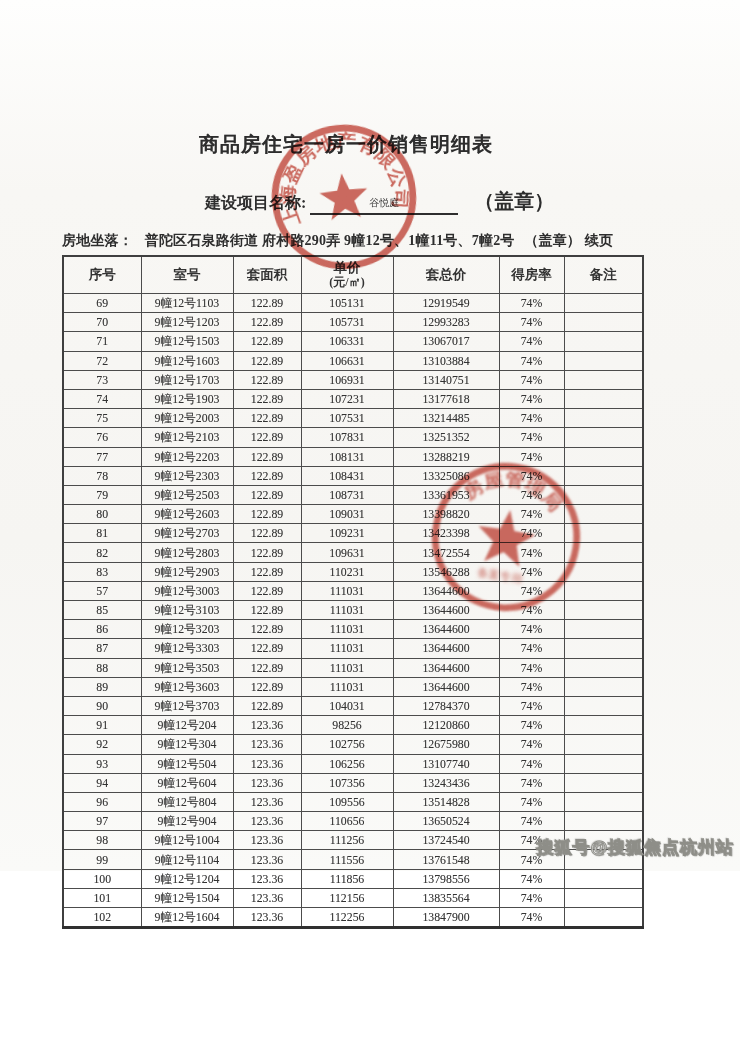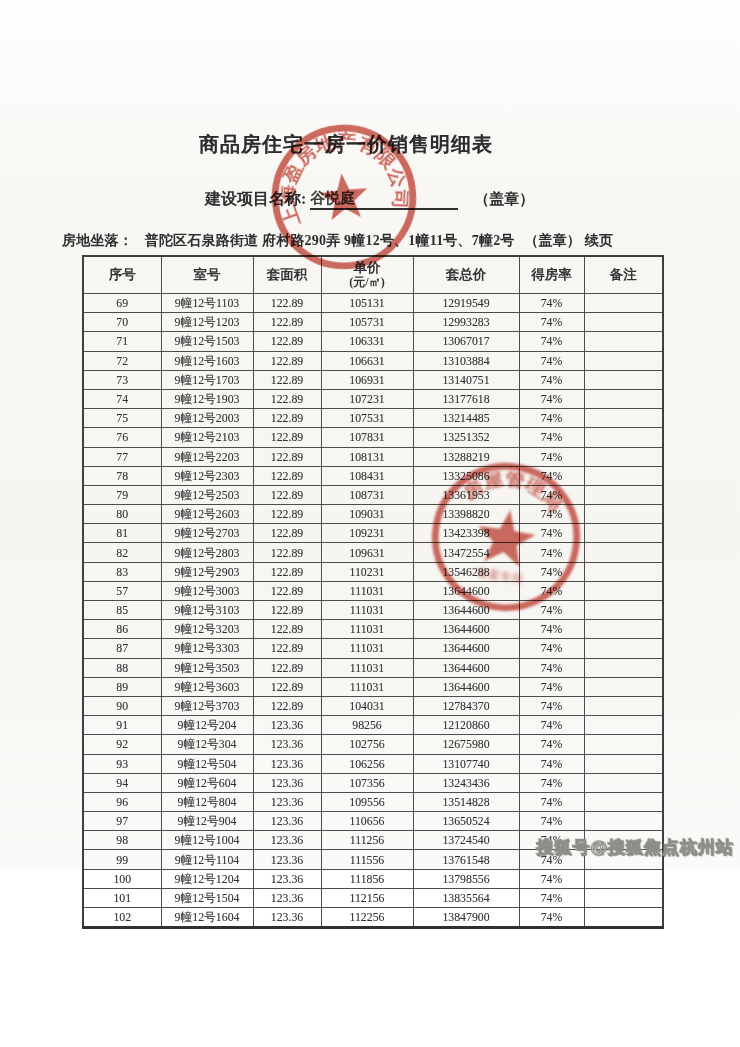--- a/index.html
+++ b/index.html
@@ -18,42 +18,42 @@
     text-align:center;font-size:20px;font-weight:bold;color:#2d2d2d;
     letter-spacing:1px;
     text-shadow:0 0 .6px rgba(50,50,50,.45);
   }
   .project-line{
     position:absolute;top:188px;left:205px;width:420px;
     font-size:16px;font-weight:bold;color:#2d2d2d;white-space:nowrap;
   }
   .project-underline{
     display:inline-block;width:148px;border-bottom:2px solid #2e2e2e;
-    text-align:left;font-size:15px;font-weight:bold;color:#3a3a3a;
+    text-align:center;font-size:10px;font-weight:normal;color:#3a3a3a;
     vertical-align:bottom;line-height:20px;
   }
-  .seal-note{font-size:15px;font-weight:bold;margin-left:12px;text-align:right;}
+  .seal-note{font-size:20px;font-weight:bold;margin-left:12px;text-align:right;}
   .location-line{
     position:absolute;top:232px;left:62px;width:620px;
     font-size:14px;font-weight:bold;color:#2d2d2d;white-space:nowrap;
     letter-spacing:.2px;
   }
   .location-label{margin-right:8px;text-align:right;}
   .location-suffix{margin-left:6px;}
   table.price-table{
     position:absolute;top:255px;left:62px;width:580px;
     border-collapse:collapse;table-layout:fixed;
     background:transparent;
   }
   table.price-table th,table.price-table td{
     border:1px solid #4c4c4c;
     text-align:center;vertical-align:middle;
     color:#333;padding:0;overflow:hidden;white-space:nowrap;
   }
-  table.price-table{border:2px solid #3f3f3f;border-bottom:3px solid #303030;margin-left:20px;}
+  table.price-table{border:2px solid #3f3f3f;border-bottom:3px solid #303030;}
   table.price-table th{
     height:36px;font-size:13.5px;font-weight:bold;line-height:1.15;
   }
   table.price-table td{
     height:18.2px;font-size:11.8px;line-height:18px;
     text-shadow:0 0 .5px rgba(70,70,70,.35);
   }
   .unit-sub{font-size:12px;font-weight:bold;display:block;}
   
   .seal{position:absolute;mix-blend-mode:multiply;opacity:.8;pointer-events:none;}

